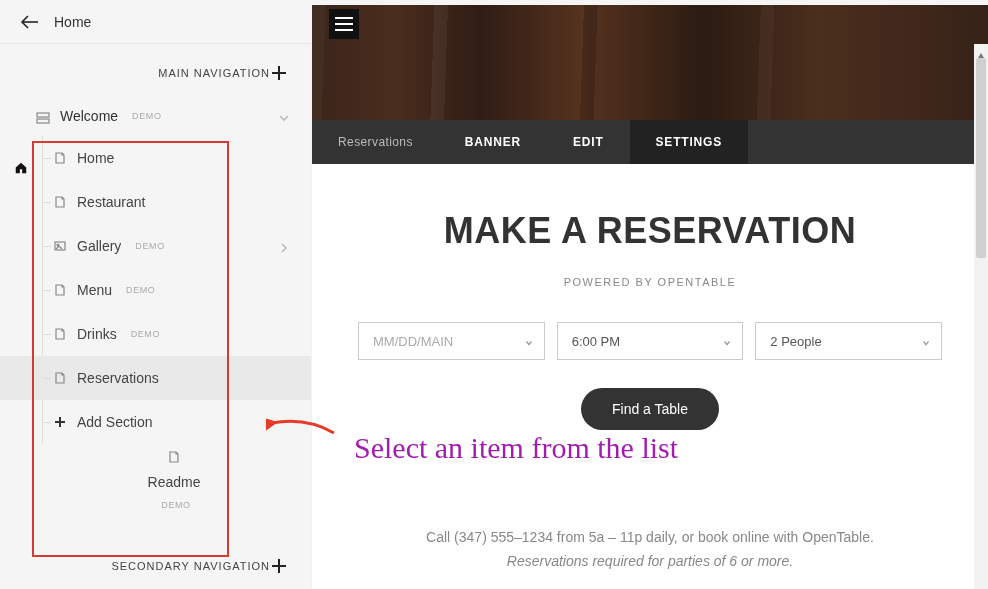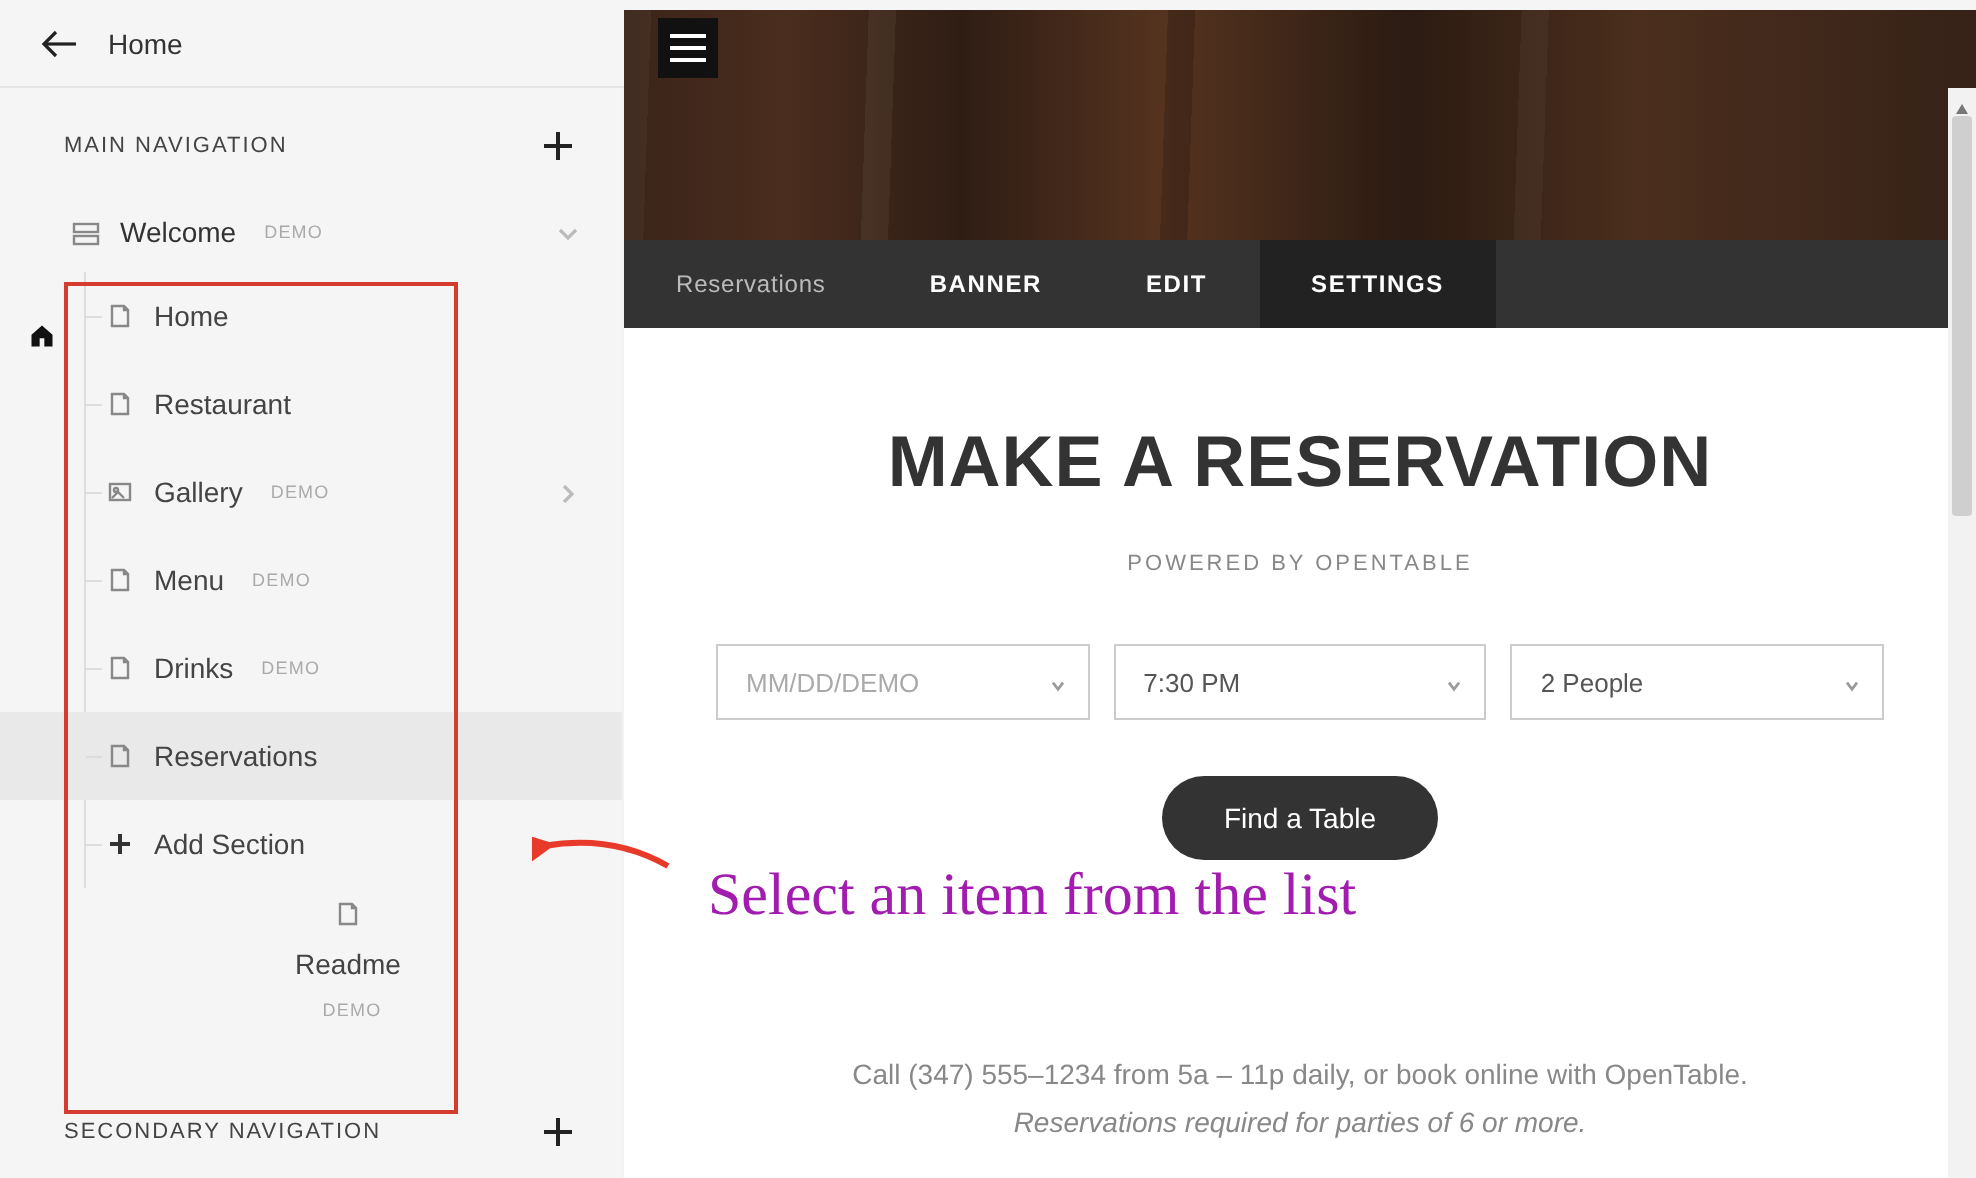--- a/index.html
+++ b/index.html
@@ -7,21 +7,21 @@
 
 .topbar { height: 44px; display: flex; align-items: center; padding: 0 18px; border-bottom: 1px solid #e5e5e5; background: #f5f5f5; }
 .topbar .back { display: flex; align-items: center; gap: 12px; cursor: pointer; color: #333; font-size: 14px; }
 .arrow-left { width: 24px; height: 24px; }
 .arrow-left svg { width: 24px; height: 24px; stroke: #222; stroke-width: 1.6; fill: none; }
 
 .layout { display: flex; height: 545px; }
 
 .sidebar { width: 312px; height: 100%; position: relative; padding: 0 0 0 0; overflow: hidden; }
 
-.section-title { display: flex; align-items: center; justify-content: space-between; padding: 20px 24px 14px 32px; }
+.section-title { display: flex; align-items: center; justify-content: flex-end; padding: 20px 24px 14px 32px; }
 .section-title span { font-size: 11px; letter-spacing: 1px; color: #444; }
 .plus-btn { width: 18px; height: 18px; }
 .plus-btn svg { width: 18px; height: 18px; stroke: #222; stroke-width: 2; }
 
 .home-icon { position: absolute; left: 14px; top: 117px; width: 14px; height: 14px; }
 .home-icon svg { width: 14px; height: 14px; fill: #111; }
 
 .tree { padding-left: 36px; }
 
 .tree-root { position: relative; }
@@ -258,27 +258,27 @@
       <div class="tab bold">EDIT</div>
       <div class="tab bold active">SETTINGS</div>
     </div>
 
     <div class="content">
       <div class="big-title">MAKE A RESERVATION</div>
       <div class="powered">POWERED BY OPENTABLE</div>
 
       <div class="controls">
         <div class="sel date">
-          <span>MM/DD/DEMO</span>
+          <span>MM/DD/MAIN</span>
           <span class="mini-chev"><svg viewBox="0 0 12 12">
                 <polyline points="3,4 6,8 9,4"></polyline>
               </svg></span>
         </div>
         <div class="sel">
-          <span>7:30 PM</span>
+          <span>6:00 PM</span>
           <span class="mini-chev"><svg viewBox="0 0 12 12">
                 <polyline points="3,4 6,8 9,4"></polyline>
               </svg></span>
         </div>
         <div class="sel">
           <span>2 People</span>
           <span class="mini-chev"><svg viewBox="0 0 12 12">
                 <polyline points="3,4 6,8 9,4"></polyline>
               </svg></span>
         </div>

